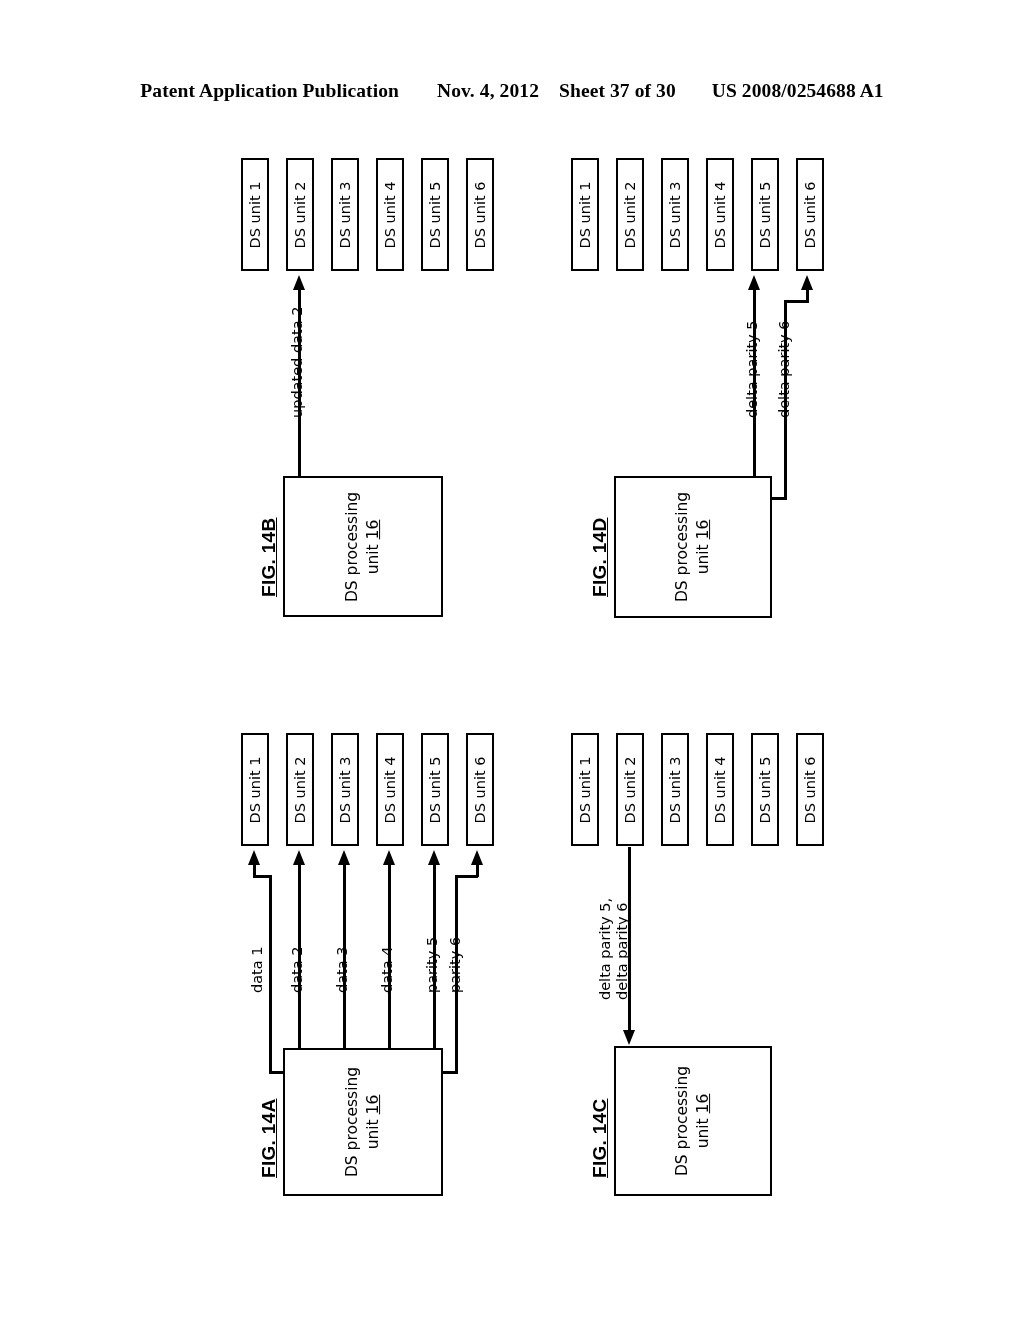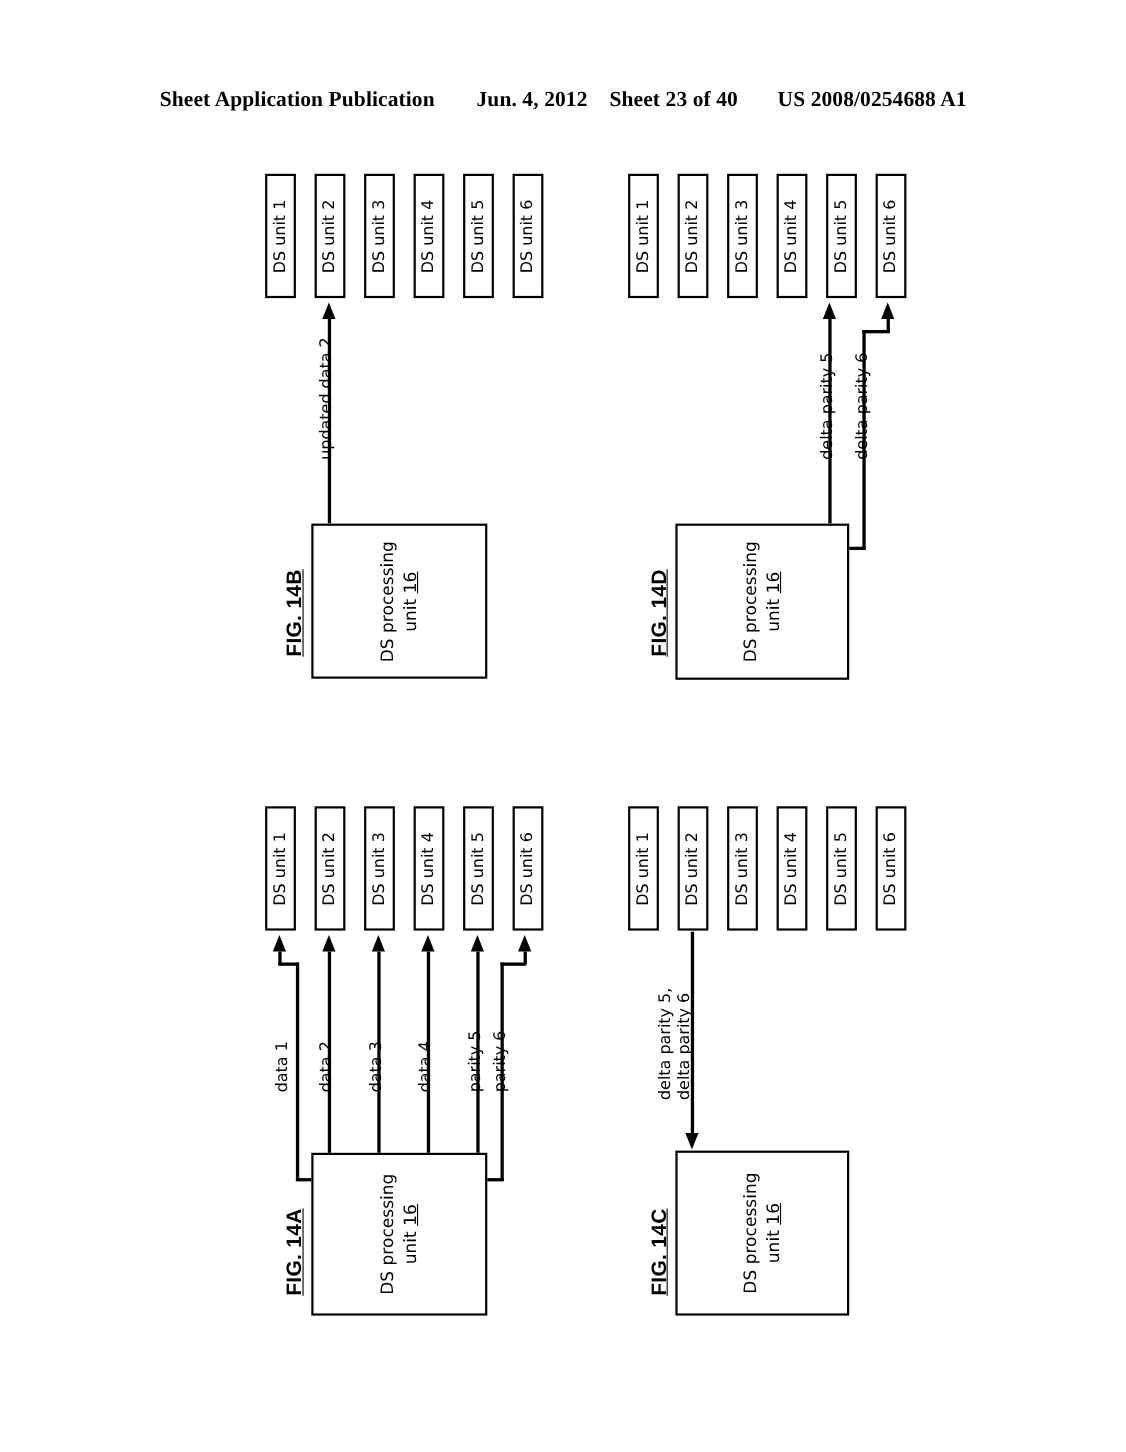--- a/index.html
+++ b/index.html
@@ -129,21 +129,21 @@
     white-space: nowrap;
     transform-origin: left top;
     transform: rotate(-90deg);
   }
   .elabel.two { line-height: 1.2; }
 </style>
 </head>
 <body>
 
 <div id="page-header">
-  <span class="hdr-seg">Sheet Application Publication</span><span class="hdr-gap-a"></span><span class="hdr-seg">Jun. 4, 2012</span><span class="hdr-gap-b"></span><span class="hdr-seg">Sheet 23 of 40</span><span class="hdr-gap-c"></span><span class="hdr-seg">US 2008/0254688 A1</span>
+  <span class="hdr-seg">Patent Application Publication</span><span class="hdr-gap-a"></span><span class="hdr-seg">Nov. 4, 2012</span><span class="hdr-gap-b"></span><span class="hdr-seg">Sheet 37 of 30</span><span class="hdr-gap-c"></span><span class="hdr-seg">US 2008/0254688 A1</span>
 </div>
 
 <div class="figure" style="left:0;top:0;width:520px;height:660px;">
 
   <div class="dsunit" style="left:241px;top:158px;">
     <span class="lbl">DS unit 1</span>
   </div>
   <div class="dsunit" style="left:286px;top:158px;">
     <span class="lbl">DS unit 2</span>
   </div>

